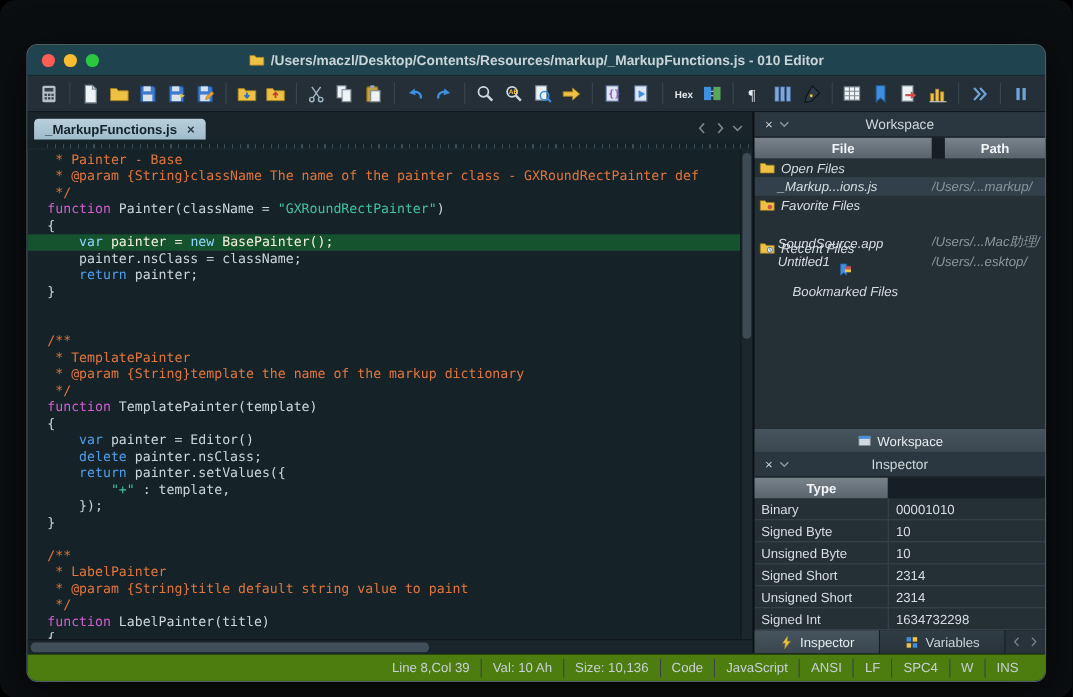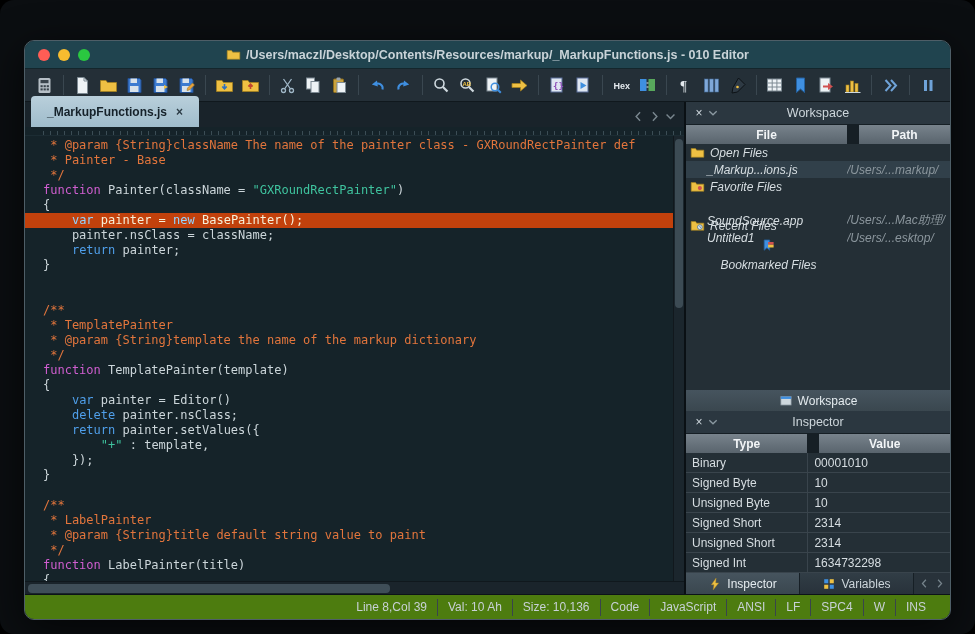--- a/index.html
+++ b/index.html
@@ -26,33 +26,33 @@
   .tb-sep { width:1px; height:20px; background:#3a4750; margin:0 4px; flex:0 0 1px; }
   .icon svg { display:block; width:100%; height:100%; }
   .tb-btn svg { width:19px; height:19px; display:block; }
 
   
   .main { flex:1; display:flex; min-height:0; }
   .left-col { flex:1; min-width:0; display:flex; flex-direction:column; background:#152329; }
 
   .tabbar { height:25px; flex:0 0 25px; background:#19232a; display:flex; align-items:flex-end; padding-left:6px; }
   .tab { background:linear-gradient(#b9cfdb,#9fbccb); color:#15222a; font-size:12px; font-weight:bold;
-    height:31px; display:flex; align-items:center; gap:9px; padding:0 16px; border-radius:4px 4px 0 0; }
+    height:19px; display:flex; align-items:center; gap:9px; padding:0 10px; border-radius:4px 4px 0 0; }
   .tab-close { font-weight:bold; color:#2b3b45; font-size:12px; cursor:default; }
   .tab-nav { margin-left:auto; display:flex; align-items:center; gap:1px; padding:0 6px 3px 0; }
   .tab-nav .nav-btn { width:15px; height:15px; opacity:.85; }
 
   .ruler { height:9px; flex:0 0 9px; background:#152329;
     background-image:repeating-linear-gradient(90deg,#3b4d55 0 1px,transparent 1px 7px);
     background-size:100% 4px; background-position:18px 100%; background-repeat:no-repeat; border-bottom:1px solid #1c2c33; }
 
   .code-wrap { flex:1; position:relative; overflow:hidden; }
   .code { position:absolute; inset:0 11px 0 0; overflow:hidden; font-family:"DejaVu Sans Mono",monospace; font-size:12px; line-height:15px; padding-top:2px; }
   .code-line { height:15px; white-space:pre; padding-left:18px; color:#ccd6da; }
-  .code-line.hl { background:#c2410c; }
+  .code-line.hl { background:#14532d; }
   .seg-comment { color:#e2753c; } .seg-kw { color:#d05ed0; } .seg-kw2 { color:#4f9fea; }
   .seg-str { color:#3fc39e; } .seg-plain { color:#ccd6da; }
   .code-line.hl .seg-kw2 { color:#93d4ff; } .code-line.hl .seg-plain { color:#f6f1da; }
 
   .vscroll { position:absolute; top:0; right:0; bottom:0; width:11px; background:#1b262d; border-left:1px solid #11181d; }
   .vthumb { position:absolute; top:3px; left:1px; right:1px; height:38%; background:#3c4b54; border-radius:4px; }
   .hscroll { height:13px; flex:0 0 13px; background:#1a242b; border-top:1px solid #10181d; position:relative; }
   .hthumb { position:absolute; top:2px; left:3px; width:55%; height:9px; background:#3f4e58; border-radius:4px; }
 
   
@@ -348,22 +348,22 @@
             <span class="nav-btn icon">
                 <svg xmlns="http://www.w3.org/2000/svg" viewBox="0 0 19 19">
                   <path d="M4.5 7l5 5 5-5" stroke="#8a98a0" stroke-width="1.8" fill="none"></path>
                 </svg>
               </span>
           </div>
         </div>
         <div class="ruler"></div>
         <div class="code-wrap">
           <div class="code" id="code-area">
+              <div class="code-line"><span class="seg-comment"> * Painter - Base</span></div>
               <div class="code-line"><span class="seg-comment"> * @param {String}className The name of the painter class - GXRoundRectPainter def</span></div>
-              <div class="code-line"><span class="seg-comment"> * Painter - Base</span></div>
               <div class="code-line"><span class="seg-comment"> */</span></div>
               <div class="code-line"><span class="seg-kw">function</span><span class="seg-plain"> Painter(className = </span><span class="seg-str">"GXRoundRectPainter"</span><span class="seg-plain">)</span></div>
               <div class="code-line"><span class="seg-plain">{</span></div>
               <div class="code-line hl"><span class="seg-plain">    </span><span class="seg-kw2">var</span><span class="seg-plain"> painter = </span><span class="seg-kw2">new</span><span class="seg-plain"> BasePainter();</span></div>
               <div class="code-line"><span class="seg-plain">    painter.nsClass = className;</span></div>
               <div class="code-line"><span class="seg-plain">    </span><span class="seg-kw2">return</span><span class="seg-plain"> painter;</span></div>
               <div class="code-line"><span class="seg-plain">}</span></div>
               <div class="code-line">&nbsp;</div>
               <div class="code-line">&nbsp;</div>
               <div class="code-line"><span class="seg-comment">/**</span></div>
@@ -494,21 +494,20 @@
           <span class="ph-btn">×</span>
           <span class="ph-btn icon">
               <svg xmlns="http://www.w3.org/2000/svg" viewBox="0 0 19 19">
                 <path d="M4.5 7l5 5 5-5" stroke="#8a98a0" stroke-width="1.8" fill="none"></path>
               </svg>
             </span>
           <span class="ph-title">Inspector</span>
         </div>
         <div class="cols-head insp">
           <div class="col-a">Type</div>
-          <div class="col-b">Value</div>
         </div>
         <div class="insp-rows" id="insp-rows">
             <div class="insp-row">
               <div class="insp-type">Binary</div>
               <div class="insp-value">00001010</div>
             </div>
             <div class="insp-row">
               <div class="insp-type">Signed Byte</div>
               <div class="insp-value">10</div>
             </div>

